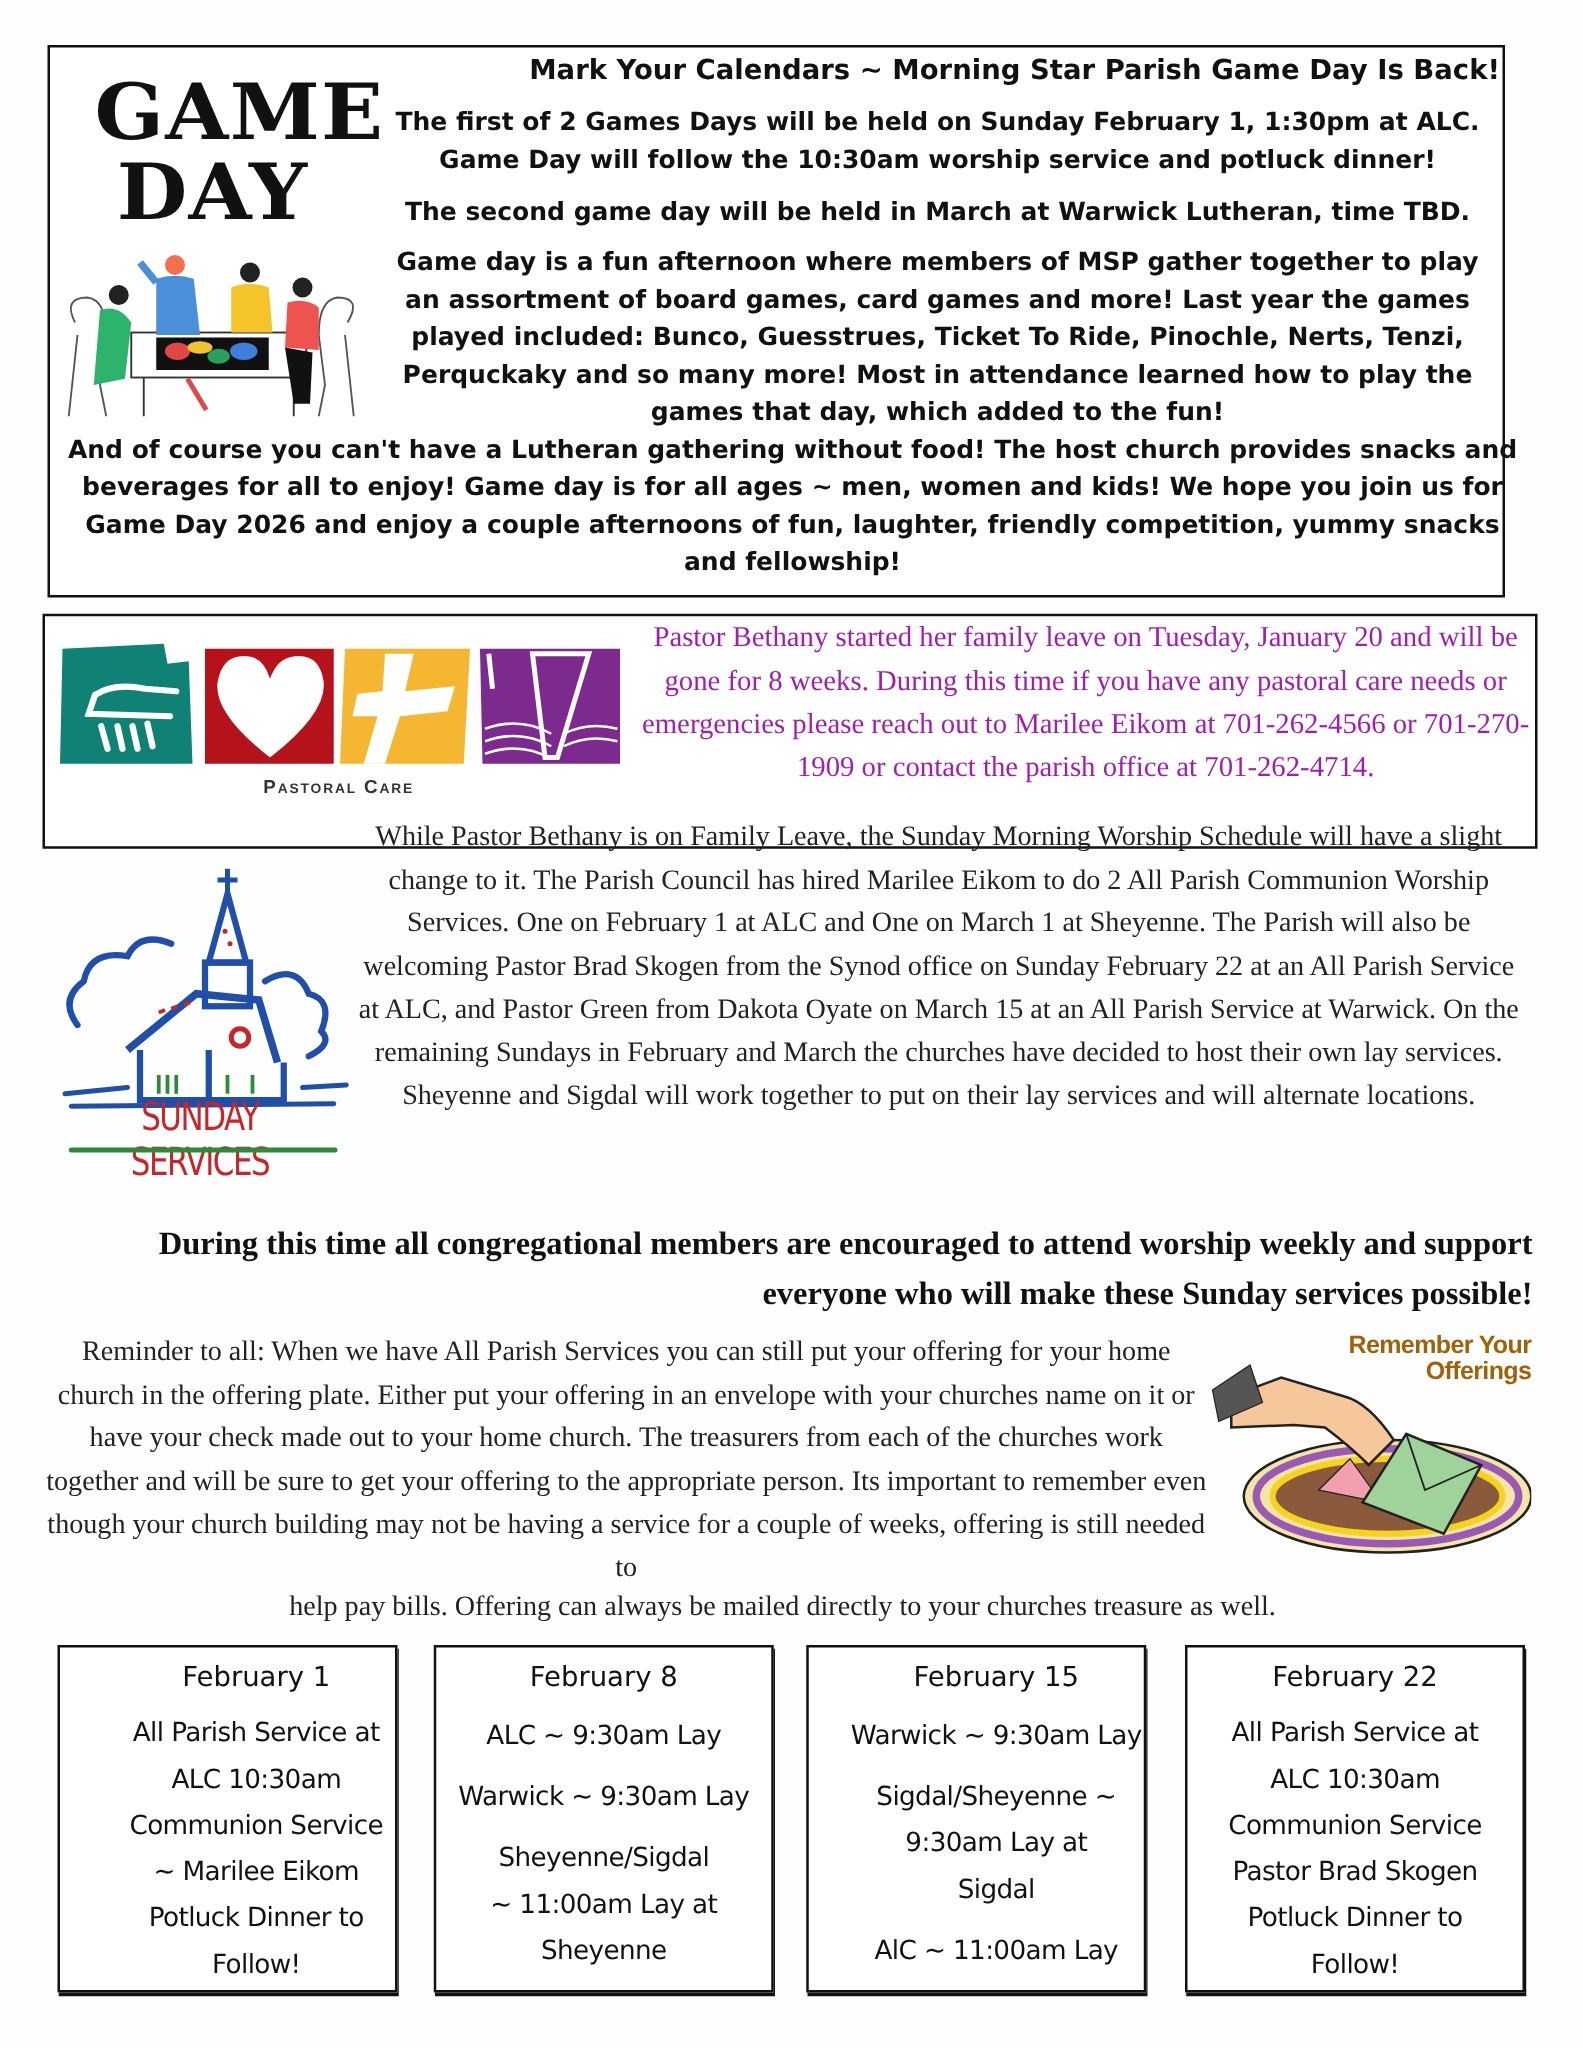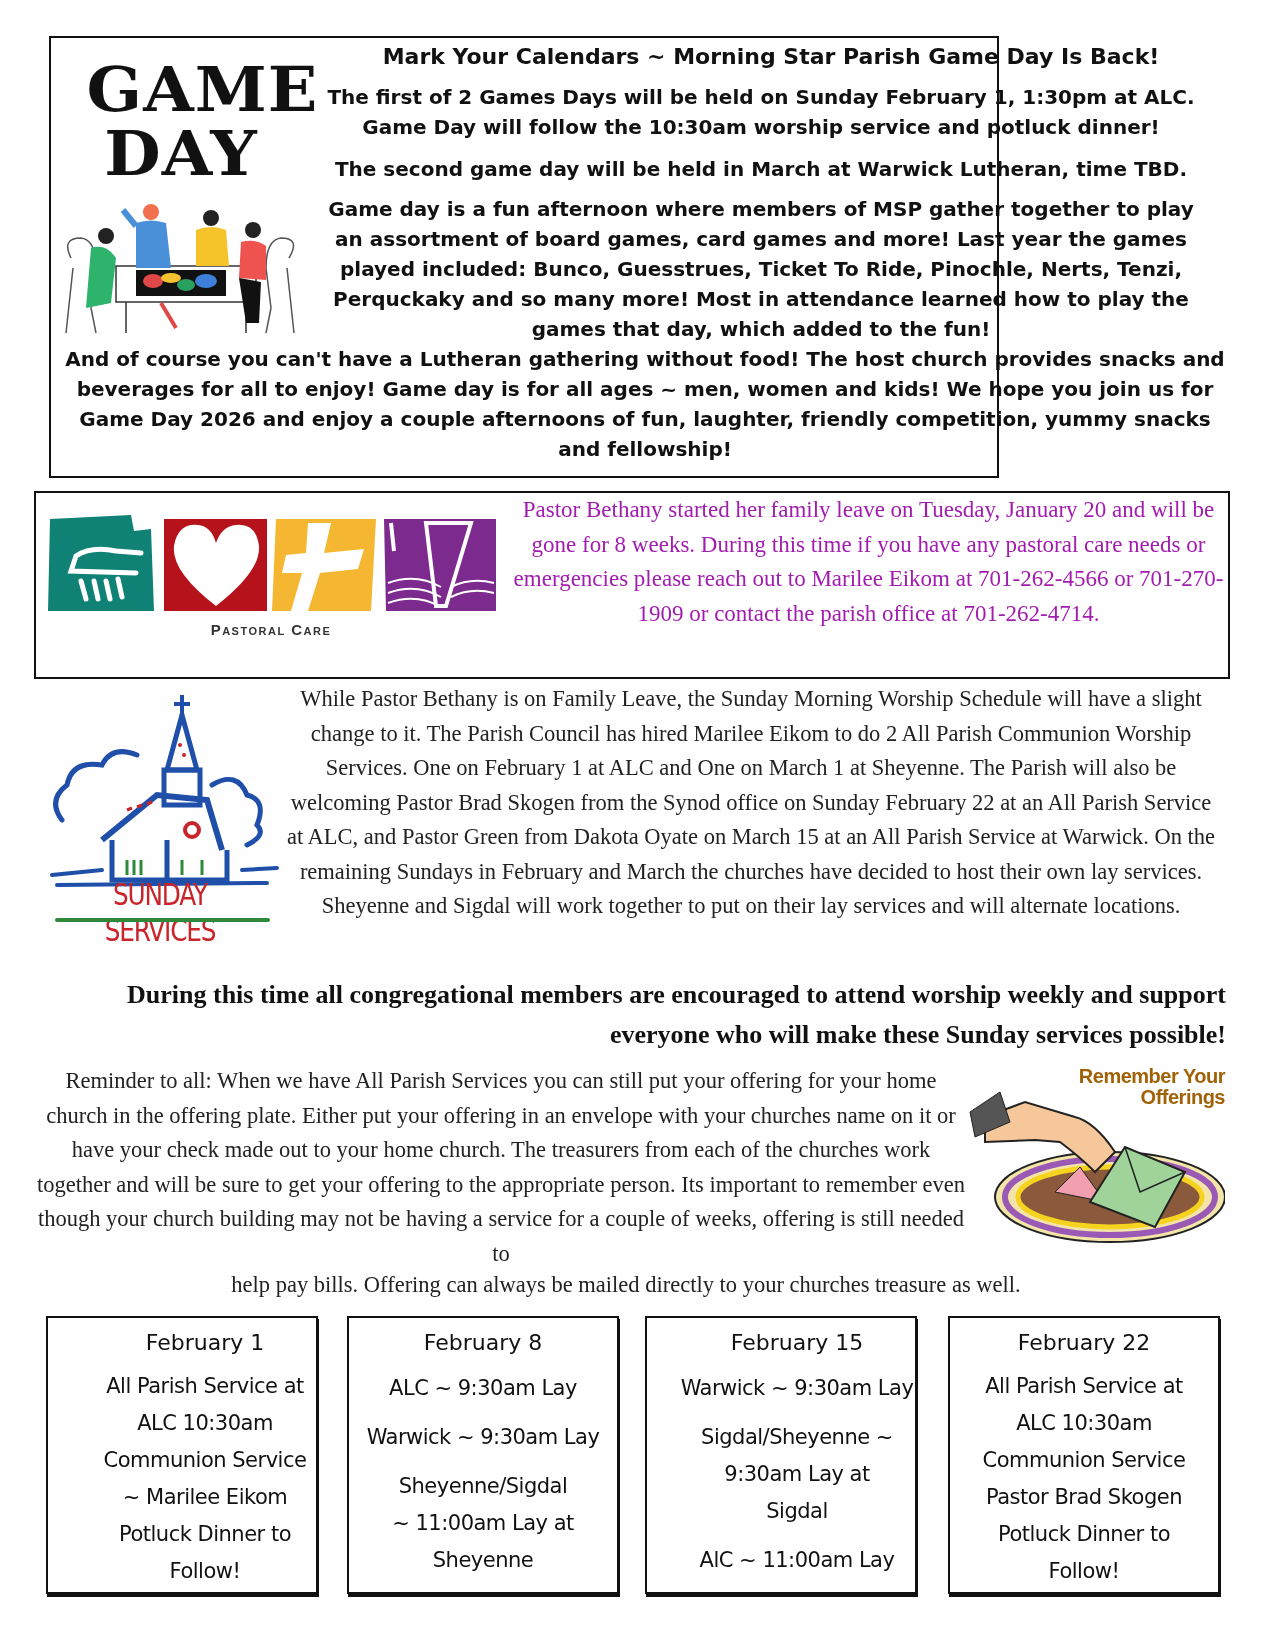--- a/index.html
+++ b/index.html
@@ -1,47 +1,47 @@
 <!DOCTYPE html>
 <html><head>
 <meta charset="utf-8">
 <style>
   html, body { margin: 0; padding: 0; background: #fefefe; }
   body { width: 1266px; height: 1638px; position: relative; overflow: hidden; color: #111; }
   .box { position: absolute; border: 2px solid #111; box-sizing: border-box; background: #fff; }
 
   
-  #gameday { left: 49px; top: 36px; width: 950px; height: 442px; }
+  #gameday { left: 38px; top: 36px; width: 1166px; height: 442px; }
   .gd-title-art { position: absolute; left: 40px; top: 20px; width: 180px; text-align: center;
     font-family: "DejaVu Serif", serif; font-weight: 900; font-size: 62px; line-height: 64px;
     letter-spacing: 1px; transform: scaleX(1.05); }
   .gd-illus { position: absolute; left: 10px; top: 160px; width: 240px; height: 140px; }
   .gd-text { position: absolute; font-family: "DejaVu Sans", sans-serif; font-weight: bold;
     font-size: 20px; line-height: 30px; text-align: center; color: #111; }
-  #gd-heading { left: 280px; top: 4px; width: 880px; font-size: 22px; }
+  #gd-heading { left: 280px; top: 4px; width: 880px; font-size: 22px; text-align: right; }
   #gd-p1 { left: 270px; top: 44px; width: 880px; }
   #gd-p2 { left: 270px; top: 116px; width: 880px; }
   #gd-p3 { left: 265px; top: 156px; width: 890px; }
   #gd-p4 { left: 10px; top: 306px; width: 1168px; }
 
   
   #pastoral { left: 34px; top: 491px; width: 1196px; height: 188px; }
   .pc-logo { position: absolute; left: 10px; top: 18px; width: 455px; height: 130px; }
   .pc-caption { position: absolute; left: 140px; top: 128px; width: 190px; text-align: center;
     font-family: "Liberation Sans", sans-serif; font-size: 15px; letter-spacing: 1.5px; color: #333; font-weight: bold; }
   #pc-text { position: absolute; left: 475px; top: 0px; width: 715px; text-align: center;
     font-family: "Liberation Serif", serif; font-size: 23px; line-height: 34.5px; color: #a21caf; }
 
   
   .ss-logo { position: absolute; left: 42px; top: 690px; width: 240px; height: 240px; }
   .ss-caption { position: absolute; left: 42px; top: 876px; width: 236px; text-align: center;
     font-family: "DejaVu Sans", sans-serif; font-size: 31px; color: #c8242a; letter-spacing: -1.5px;
     transform: scaleX(0.8); transform-origin: center; }
   .ss-underline { position: absolute; left: 55px; top: 918px; width: 215px; height: 4px; background: #2e8a3a; border-radius: 2px; }
-  #ss-text { position: absolute; left: 282px; top: 682px; width: 938px; text-align: center;
+  #ss-text { position: absolute; left: 282px; top: 652px; width: 938px; text-align: center;
     font-family: "Liberation Serif", serif; font-size: 22.5px; line-height: 34.5px; color: #222; }
 
   #encourage { position: absolute; left: 40px; top: 975px; width: 1186px; text-align: right;
     font-family: "Liberation Serif", serif; font-weight: bold; font-size: 26px; line-height: 40px; color: #111; }
 
   #reminder { position: absolute; left: 36px; top: 1064px; width: 930px; text-align: center;
     font-family: "Liberation Serif", serif; font-size: 22.5px; line-height: 34.5px; color: #222; }
   #reminder-last { position: absolute; left: 36px; top: 1268px; width: 1180px; text-align: center;
     font-family: "Liberation Serif", serif; font-size: 22.5px; line-height: 34.5px; color: #222; }
 

